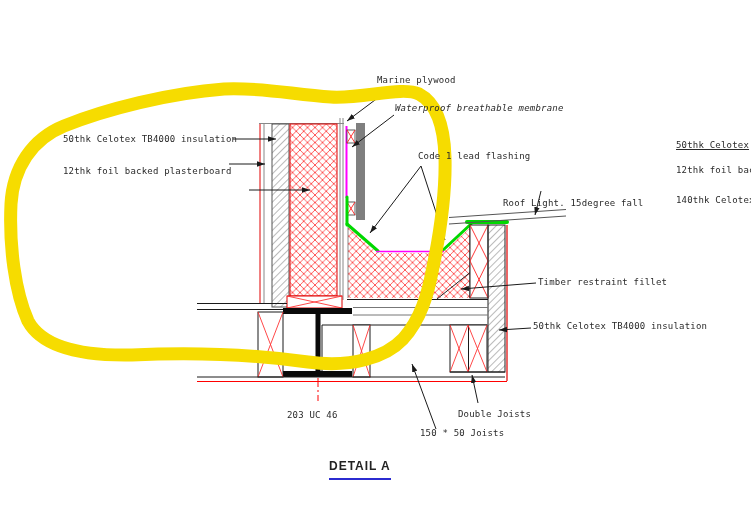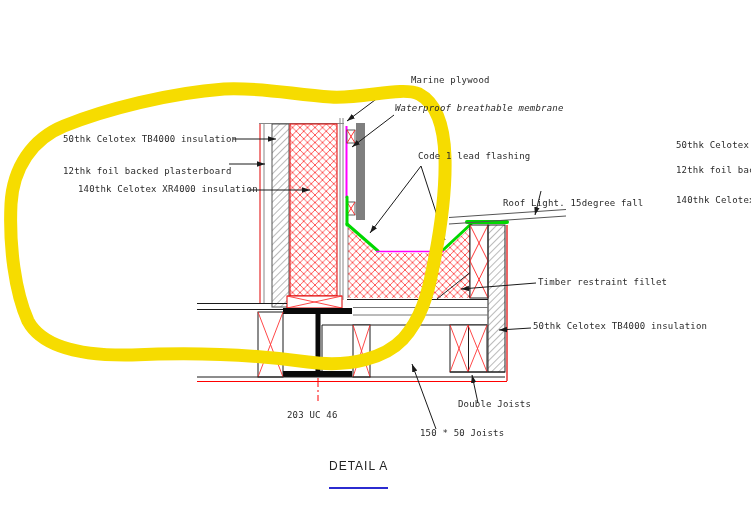--- a/index.html
+++ b/index.html
@@ -2,22 +2,22 @@
 <html><head>
 <meta charset="utf-8">
 <style>
   html,body{margin:0;padding:0;background:#ffffff;}
   #page{position:relative;width:751px;height:509px;overflow:hidden;background:#fff;
         font-family:"DejaVu Sans Mono",monospace;}
   #page svg{position:absolute;left:0;top:0;}
   .cadlbl{position:absolute;font-size:9px;line-height:10px;color:#2a2a2a;
           white-space:pre;letter-spacing:0.2px;}
   .title{position:absolute;font-family:"Liberation Sans",sans-serif;font-size:12px;
-         font-weight:normal;color:#222;letter-spacing:1px;
-         border-bottom:2px solid #2b2bd0;padding-bottom:14px;text-align:right;}
+         font-weight:bold;color:#222;letter-spacing:1px;
+         border-bottom:2px solid #2b2bd0;padding-bottom:5px;text-align:right;}
 </style>
 </head>
 <body>
 
 <div id="page">
 
 <svg width="751" height="509" viewBox="0 0 751 509">
   <defs>
     <pattern id="xh" width="7.5" height="7.5" patternUnits="userSpaceOnUse">
       <path d="M0,7.5 L7.5,0 M0,0 L7.5,7.5" stroke="#ff3333" stroke-width="0.8" fill="none"></path>
@@ -150,28 +150,27 @@
        C 352,368 386,357 403,339
        C 421,319 428,294 433,267
        C 440,233 446,194 445,157
        C 444,124 436,103 419,94
        C 402,86 363,99 331,97
        C 295,95 262,87 224,89 Z" fill="none" stroke="#f6dc00" stroke-width="13" stroke-linejoin="round" stroke-linecap="round"></path>
 </svg>
 
   <div class="cadlbl" style="left:63px;top:134px;">50thk Celotex TB4000 insulation</div>
   <div class="cadlbl" style="left:63px;top:166px;">12thk foil backed plasterboard</div>
-  <div class="cadlbl" style="left:78px;top:184px;">140thk Celotex XR4000 insulation</div>
-  <div class="cadlbl" style="left:411px;top:75px;">Marine plywood</div>
+  <div class="cadlbl" style="left:377px;top:75px;">Marine plywood</div>
   <div class="cadlbl" style="left:395px;top:103px;font-style:italic;">Waterproof breathable membrane</div>
   <div class="cadlbl" style="left:418px;top:151px;">Code 1 lead flashing</div>
   <div class="cadlbl" style="left:503px;top:181px;margin-top:17px;">Roof Light. 15degree fall</div>
-  <div class="cadlbl" style="left:676px;top:140px;">50thk Celotex</div>
+  <div class="cadlbl" style="left:676px;top:140px;text-decoration:underline;">50thk Celotex</div>
   <div class="cadlbl" style="left:676px;top:165px;">12thk foil back</div>
   <div class="cadlbl" style="left:676px;top:195px;">140thk Celotex</div>
   <div class="cadlbl" style="left:538px;top:277px;text-align:right;">Timber restraint fillet</div>
   <div class="cadlbl" style="left:533px;top:321px;">50thk Celotex TB4000 insulation</div>
   <div class="cadlbl" style="left:287px;top:410px;">203 UC 46</div>
-  <div class="cadlbl" style="left:458px;top:399px;">Double Joists</div>
+  <div class="cadlbl" style="left:458px;top:409px;">Double Joists</div>
   <div class="cadlbl" style="left:420px;top:428px;text-align:center;">150 * 50 Joists</div>
 
   <div class="title" style="left:329px;top:459px;">DETAIL A</div>
 </div>
 
 </body></html>

